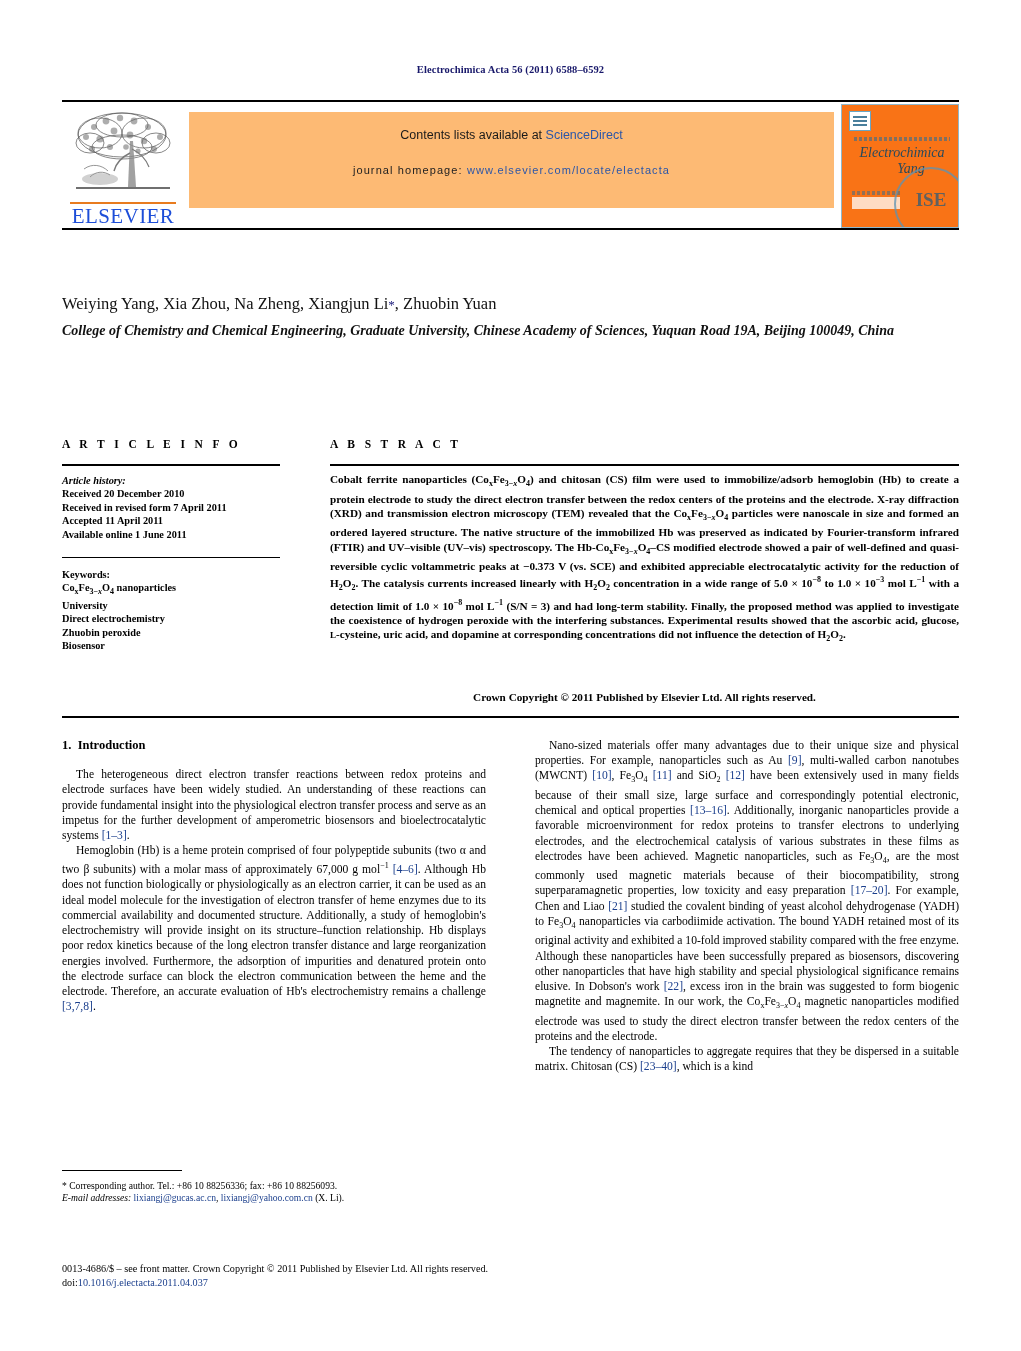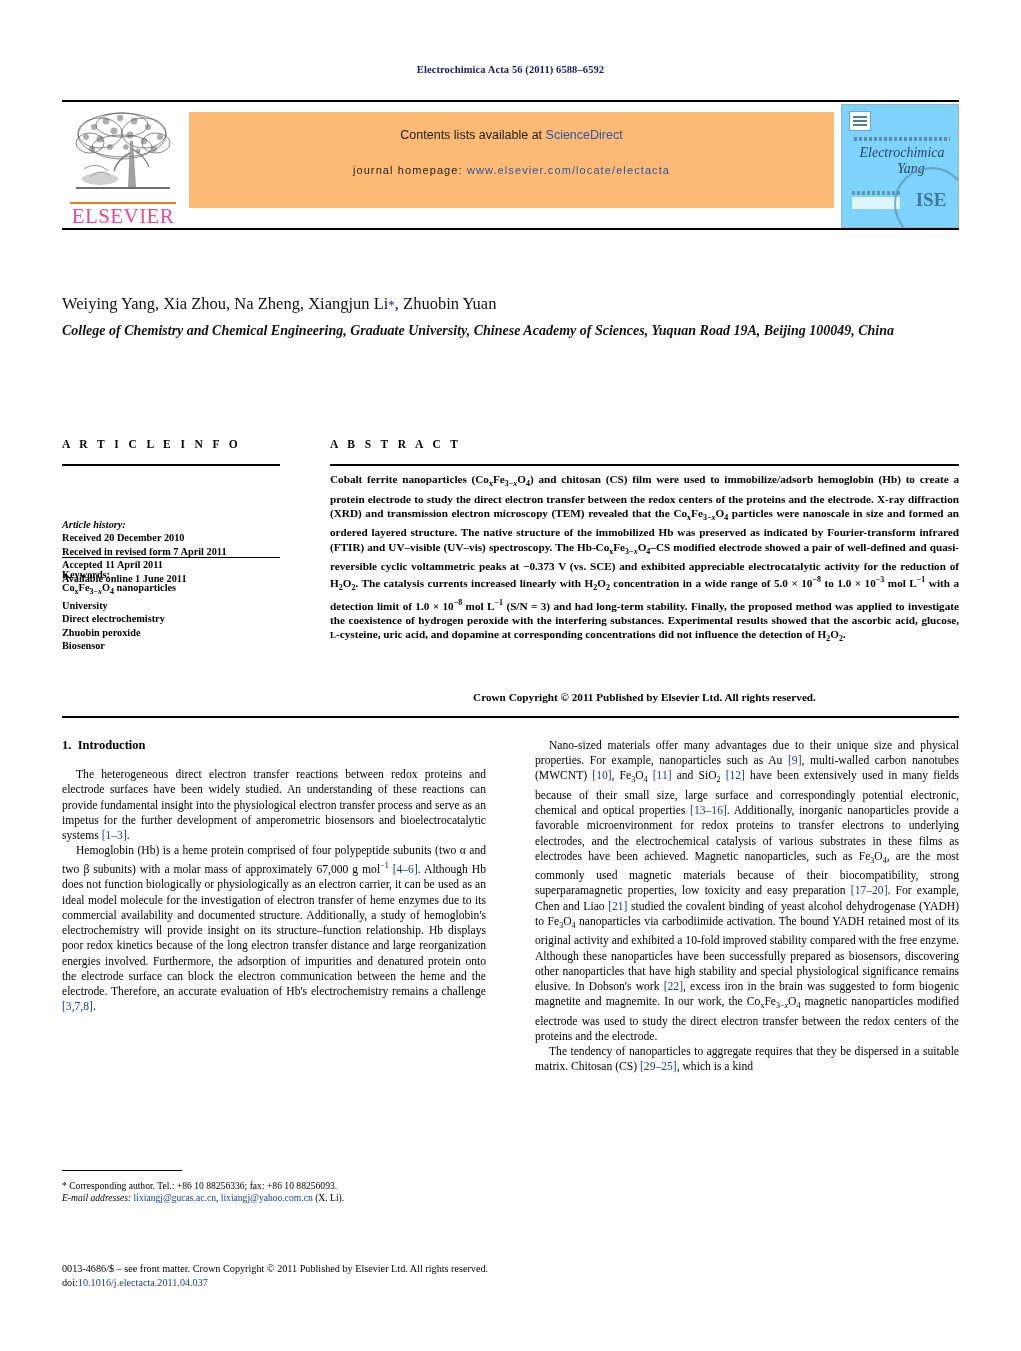--- a/index.html
+++ b/index.html
@@ -74,21 +74,21 @@
   }
   .elsevier-word {
     position: absolute;
     left: 0;
     top: 100px;
     width: 122px;
     text-align: center;
     font-family: "Liberation Serif", serif;
     font-size: 21px;
     letter-spacing: 0.4px;
-    color: #ec4899;
+    color: #1d4ed8;
   }
   .elsevier-underline {
     position: absolute;
     left: 8px;
     top: 98px;
     width: 106px;
     height: 1.5px;
     background: #e87b1e;
   }
 
@@ -128,21 +128,21 @@
   .homepage-line .url {
     color: #2b56a8;
   }
 
   .cover-thumb {
     position: absolute;
     left: 779px;
     top: 4px;
     width: 118px;
     height: 124px;
-    background: #7dd3fc;
+    background: #f97316;
     border: 1px solid #8fb8cc;
     box-sizing: border-box;
     overflow: hidden;
   }
   .cover-elsevier-mark {
     position: absolute;
     left: 7px; top: 6px;
     width: 22px; height: 20px;
     background: #ffffff;
     border: 1px solid #6aa6c4;
@@ -288,21 +288,20 @@
     top: 36px;
     width: 218px;
     font-family: "Liberation Serif", serif;
     font-size: 10.3px;
     line-height: 13.4px;
     font-weight: bold;
   }
   .info-body .lbl {
     font-style: italic;
     font-weight: bold;
-    margin-top: 44px;
   }
   .info-keywords {
     position: absolute;
     left: 0;
     top: 130px;
     width: 218px;
     font-family: "Liberation Serif", serif;
     font-size: 10.3px;
     line-height: 13.4px;
     font-weight: bold;
@@ -527,21 +526,21 @@
     <div class="col col-left">
       <h2>
         <span>1.</span>&nbsp;&nbsp;<span>Introduction</span>
       </h2>
       <p>The heterogeneous direct electron transfer reactions between redox proteins and electrode surfaces have been widely studied. An understanding of these reactions can provide fundamental insight into the physiological electron transfer process and serve as an impetus for the further development of amperometric biosensors and bioelectrocatalytic systems <span class="ref">[1–3]</span>.</p>
       <p>Hemoglobin (Hb) is a heme protein comprised of four polypeptide subunits (two α and two β subunits) with a molar mass of approximately 67,000 g mol<sup>−1</sup> <span class="ref">[4–6]</span>. Although Hb does not function biologically or physiologically as an electron carrier, it can be used as an ideal model molecule for the investigation of electron transfer of heme enzymes due to its commercial availability and documented structure. Additionally, a study of hemoglobin's electrochemistry will provide insight on its structure–function relationship. Hb displays poor redox kinetics because of the long electron transfer distance and large reorganization energies involved. Furthermore, the adsorption of impurities and denatured protein onto the electrode surface can block the electron communication between the heme and the electrode. Therefore, an accurate evaluation of Hb's electrochemistry remains a challenge <span class="ref">[3,7,8]</span>.</p>
     </div>
 
     <div class="col col-right">
       <p>Nano-sized materials offer many advantages due to their unique size and physical properties. For example, nanoparticles such as Au <span class="ref">[9]</span>, multi-walled carbon nanotubes (MWCNT) <span class="ref">[10]</span>, Fe<sub>3</sub>O<sub>4</sub> <span class="ref">[11]</span> and SiO<sub>2</sub> <span class="ref">[12]</span> have been extensively used in many fields because of their small size, large surface and correspondingly potential electronic, chemical and optical properties <span class="ref">[13–16]</span>. Additionally, inorganic nanoparticles provide a favorable microenvironment for redox proteins to transfer electrons to underlying electrodes, and the electrochemical catalysis of various substrates in these films as electrodes have been achieved. Magnetic nanoparticles, such as Fe<sub>3</sub>O<sub>4</sub>, are the most commonly used magnetic materials because of their biocompatibility, strong superparamagnetic properties, low toxicity and easy preparation <span class="ref">[17–20]</span>. For example, Chen and Liao <span class="ref">[21]</span> studied the covalent binding of yeast alcohol dehydrogenase (YADH) to Fe<sub>3</sub>O<sub>4</sub> nanoparticles via carbodiimide activation. The bound YADH retained most of its original activity and exhibited a 10-fold improved stability compared with the free enzyme. Although these nanoparticles have been successfully prepared as biosensors, discovering other nanoparticles that have high stability and special physiological significance remains elusive. In Dobson's work <span class="ref">[22]</span>, excess iron in the brain was suggested to form biogenic magnetite and magnemite. In our work, the Co<sub>x</sub>Fe<sub>3−<i>x</i></sub>O<sub>4</sub> magnetic nanoparticles modified electrode was used to study the direct electron transfer between the redox centers of the proteins and the electrode.</p>
-      <p>The tendency of nanoparticles to aggregate requires that they be dispersed in a suitable matrix. Chitosan (CS) <span class="ref">[29–25]</span>, which is a kind</p>
+      <p>The tendency of nanoparticles to aggregate requires that they be dispersed in a suitable matrix. Chitosan (CS) <span class="ref">[23–40]</span>, which is a kind</p>
     </div>
   </div>
 
   <div class="footnote">
     <div class="footnote-rule"></div>
     <div class="footnote-text">
       <span>*</span>
       <span>Corresponding author. Tel.: +86 10 88256336; fax: +86 10 88256093.</span><br>
       <span class="em">E-mail addresses:</span>
       <span class="mail">lixiangj@gucas.ac.cn</span>,

